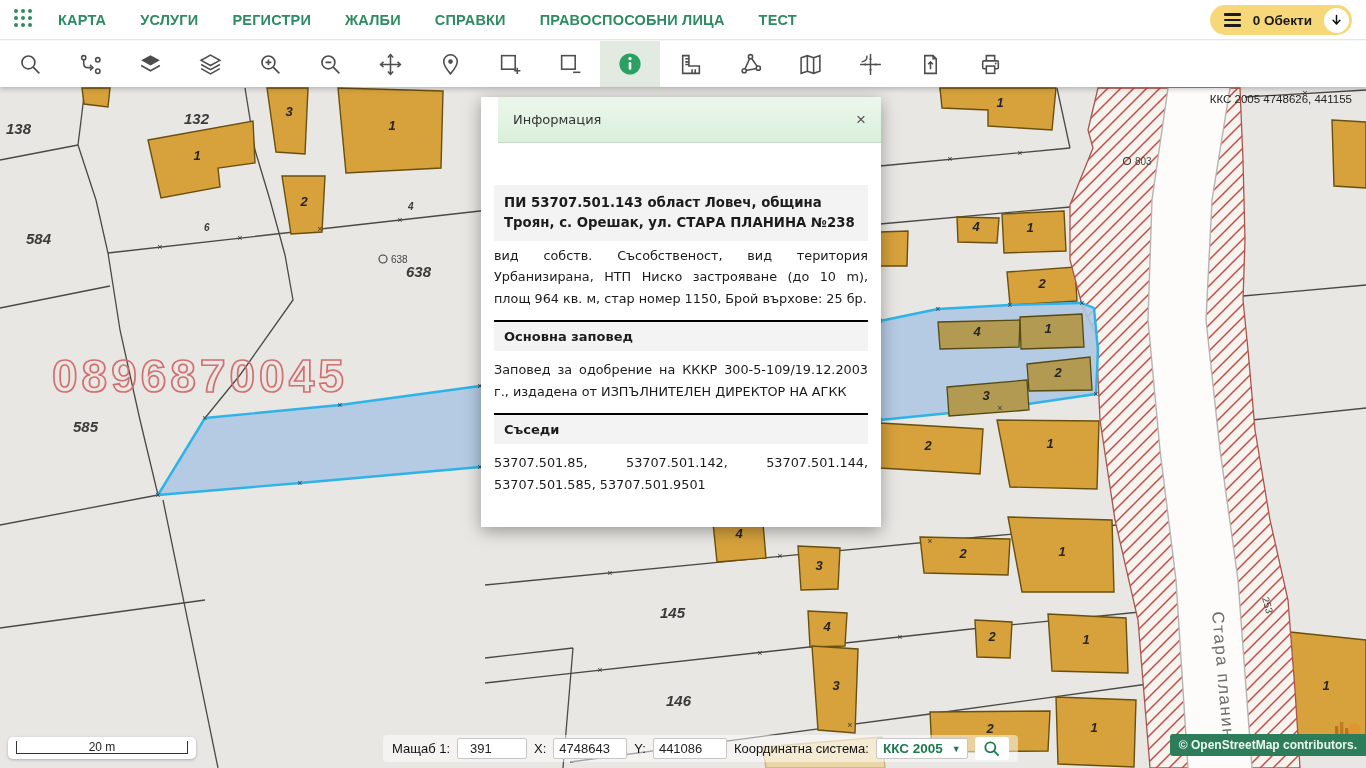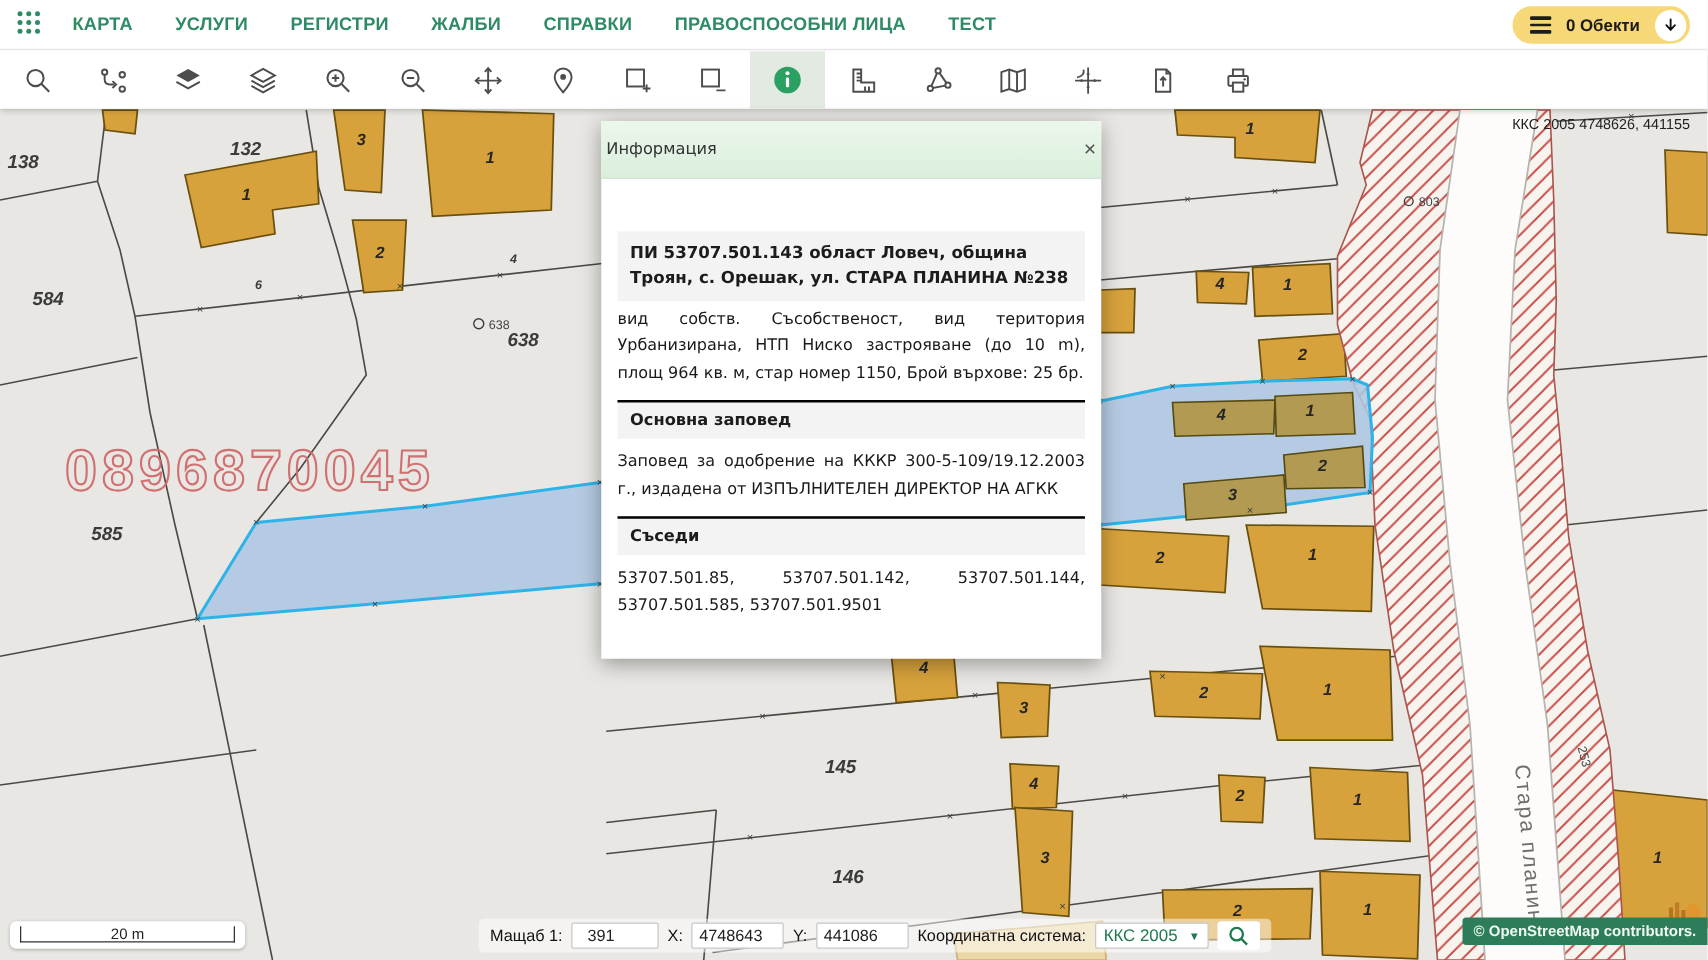--- a/index.html
+++ b/index.html
@@ -31,21 +31,21 @@
 
   
   .map-wrap { position:absolute; left:0; top:87px; width:1366px; height:681px; }
   #map-svg { display:block; }
   #map-svg text { font-family:"Liberation Sans",sans-serif; }
 
   
   .popup { position:absolute; left:481px; top:97px; width:400px; background:#fff; z-index:50;
            box-shadow:0 4px 16px rgba(0,0,0,.35); font-family:"DejaVu Sans",sans-serif; }
   .popup-header { height:46px; background:linear-gradient(#ecf7ec,#d9efdb);
-                  border-bottom:1px solid #c6dcc8; display:flex; align-items:center; padding:0 4px; }
+                  border-bottom:1px solid #c6dcc8; display:flex; align-items:center; padding:0 15px;margin-left:17px; }
   .popup-title { font-size:13px; color:#333; }
   .popup-close { margin-left:auto; font-size:17px; color:#555; cursor:pointer; line-height:1;
                  font-family:"Liberation Sans",sans-serif; }
   .popup-body { padding:10px 13px 30px 13px;margin-top:32px; }
   .popup-heading { background:#f3f3f3; padding:8px 10px; font-size:13.3px; font-weight:bold;
                    color:#1c1c1c; line-height:1.5; }
   .add-link { display:block; color:#2e8b64; font-size:13px; margin:12px 0 10px 0;
               cursor:pointer; text-decoration:none; }
   .popup-text { font-size:12.8px; color:#1a1a1a; text-align:justify; line-height:1.68; margin:4px 0 11px 0; }
   .section-title { background:#f3f3f3; border-top:2px solid #000000; font-size:13px; font-weight:bold;
@@ -60,21 +60,21 @@
   .scalebar-text { position:absolute; left:0; right:0; top:3px; text-align:center; font-size:12px; color:#222; }
 
   .map-controls { position:absolute; left:383px; top:735px; height:27px; display:flex; align-items:center;
                   gap:7px; background:rgba(255,255,255,.5); border-radius:4px; padding:0 9px; z-index:45; }
   .ctl-label { font-size:13px; color:#111; white-space:nowrap; }
   .ctl-input { height:21px; border:1px solid #c7c7c7; border-radius:2px; background:#fff;
                font-size:13px; color:#222; padding:0 5px; font-family:"Liberation Sans",sans-serif; }
   .w66 { width:70px;padding-left:12px; } .w72 { width:74px; }
   .crs-select { height:21px; background:#fff; border:1px solid #c7c7c7; border-radius:2px;
                 display:flex; align-items:center; padding:0 6px; cursor:pointer; gap:9px; }
-  .crs-value { color:#1d7a4f; font-weight:normal; font-size:13.5px; }
+  .crs-value { color:#1d7a4f; font-weight:bold; font-size:13.5px; }
   .crs-arrow { color:#1d7a4f; font-size:9px; }
   .ctl-search { width:34px; height:23px; background:#fff; border:none; border-radius:3px;
                 display:flex; align-items:center; justify-content:center; cursor:pointer; }
 
   .osm-badge { position:absolute; right:0; top:734px; height:22px; background:#2e7d5a;
                border-radius:3px 0 0 3px; display:flex; align-items:center; padding:0 9px; z-index:46; }
   .osm-badge span { color:#eef8f1; font-size:12px; font-weight:bold; }
   .agency-logo { position:absolute; right:5px; top:719px; z-index:44; }
 </style>
 </head>

